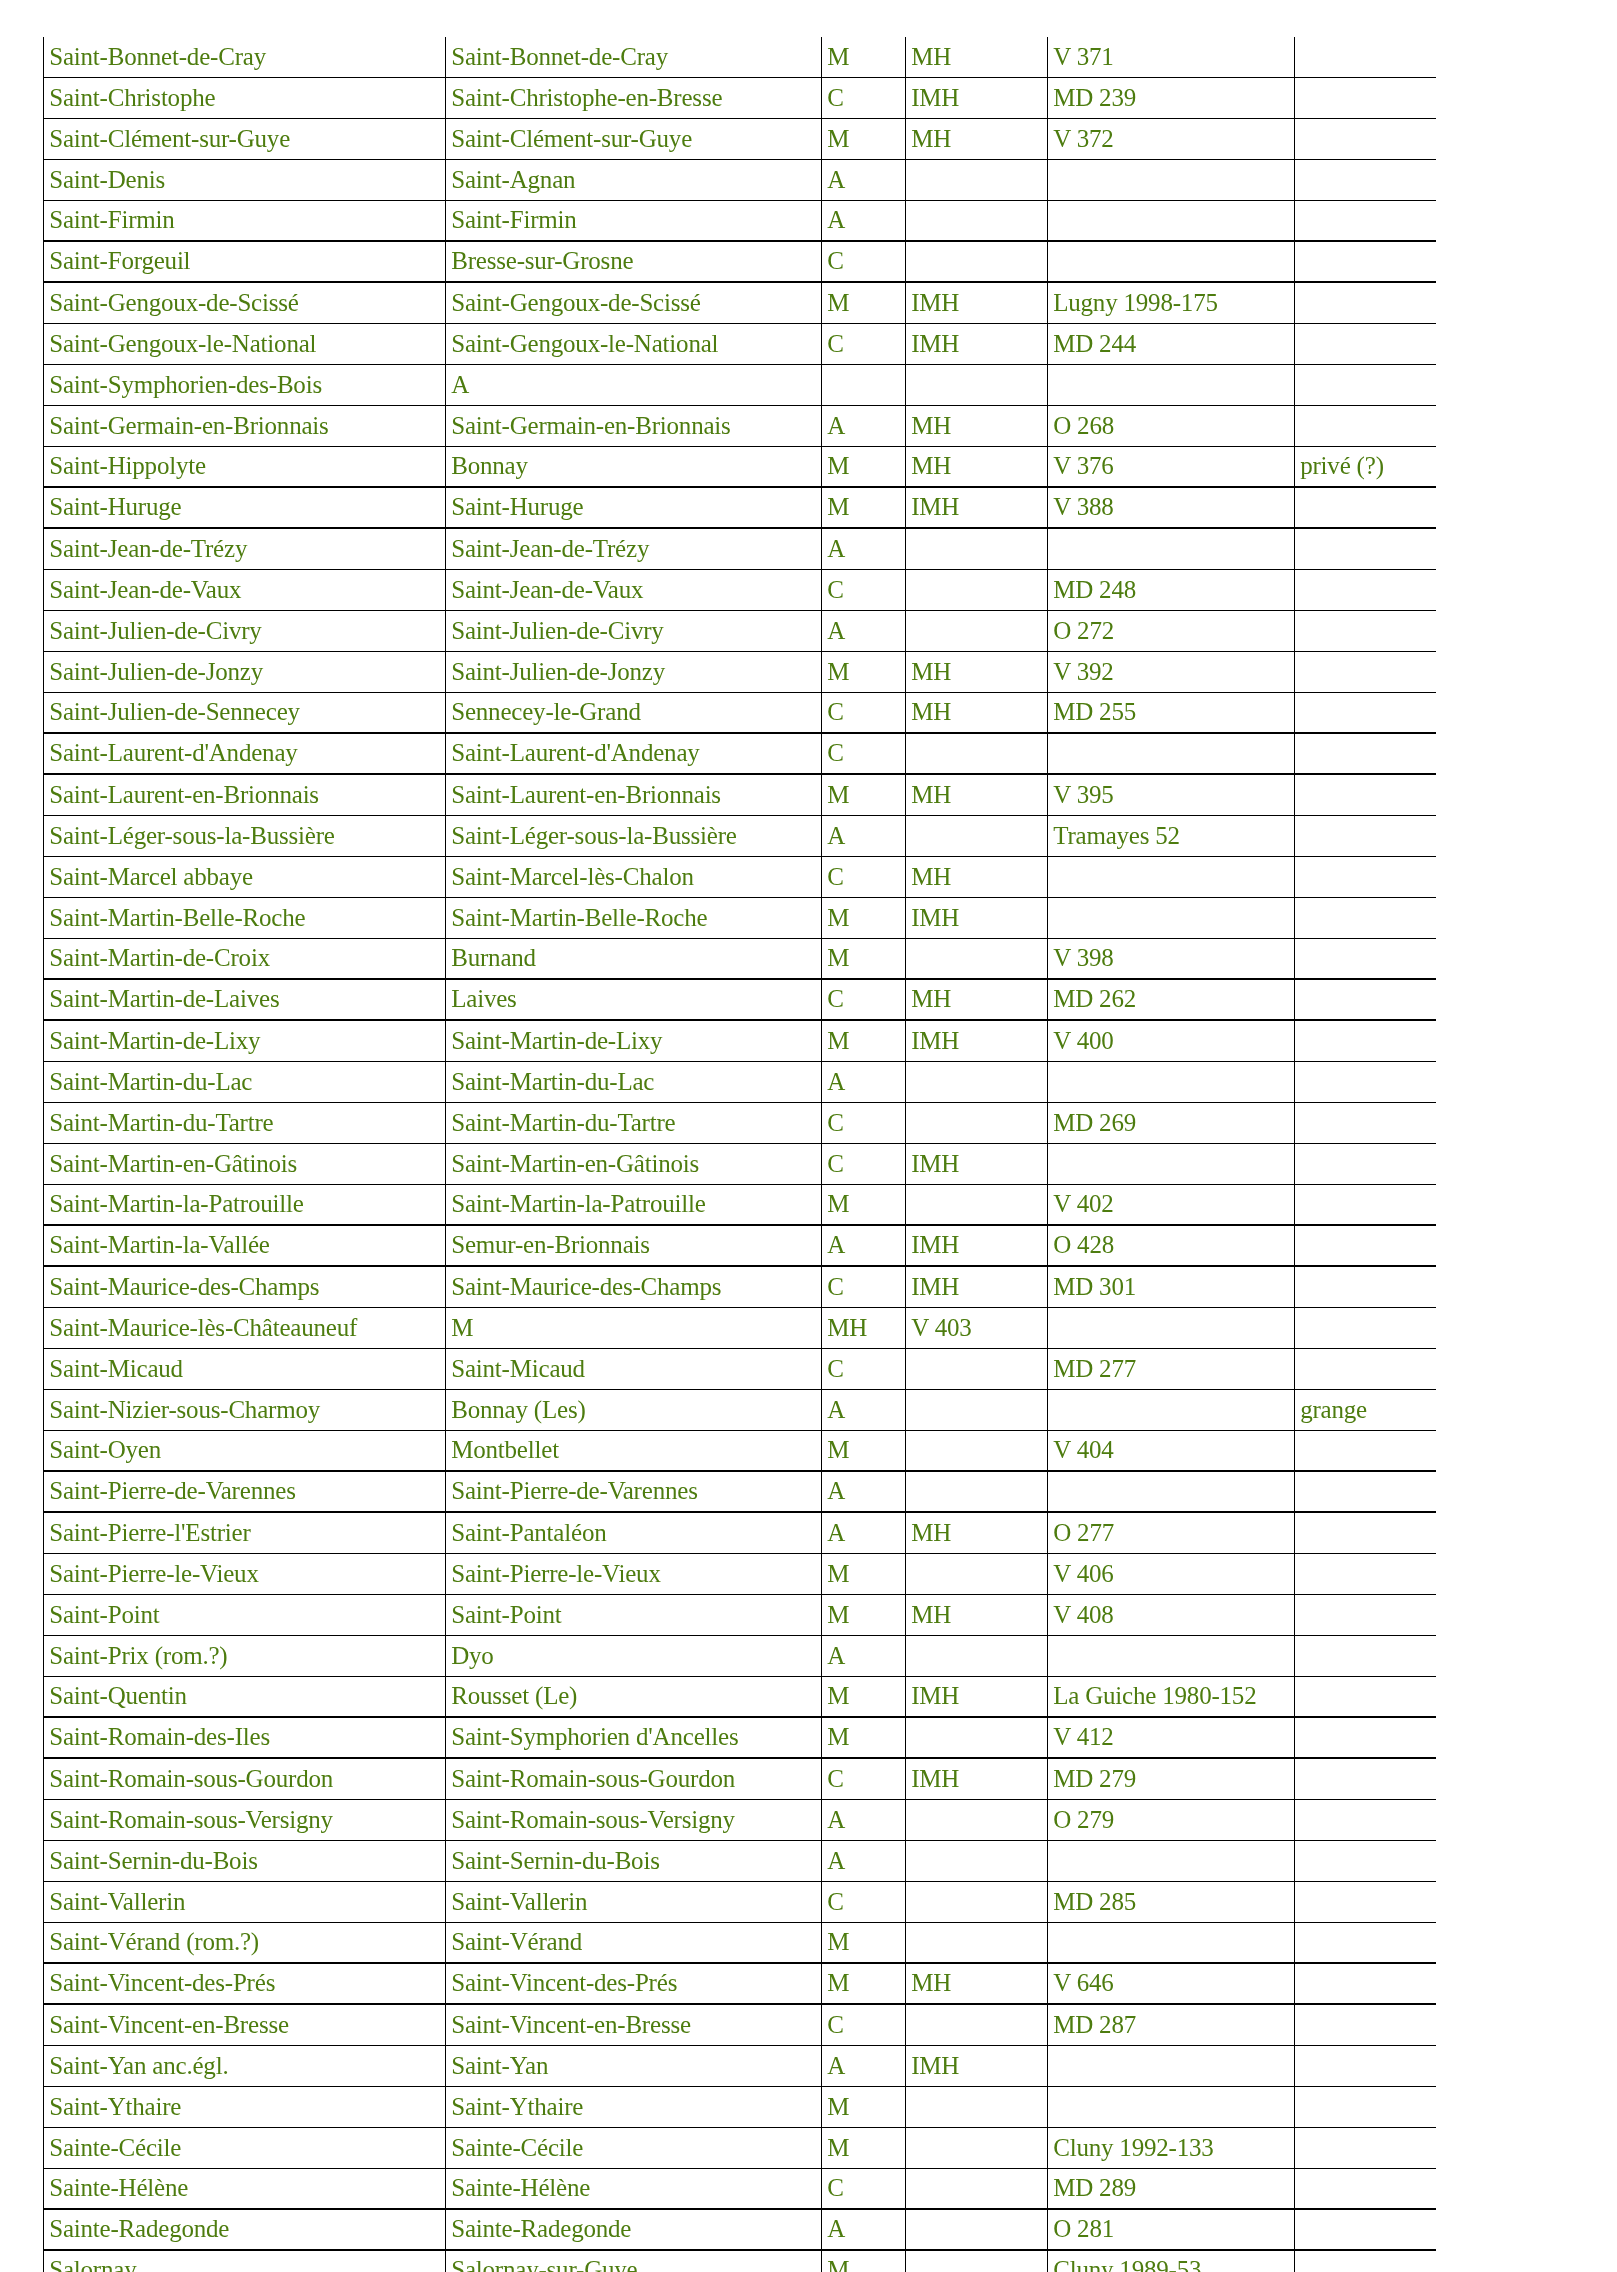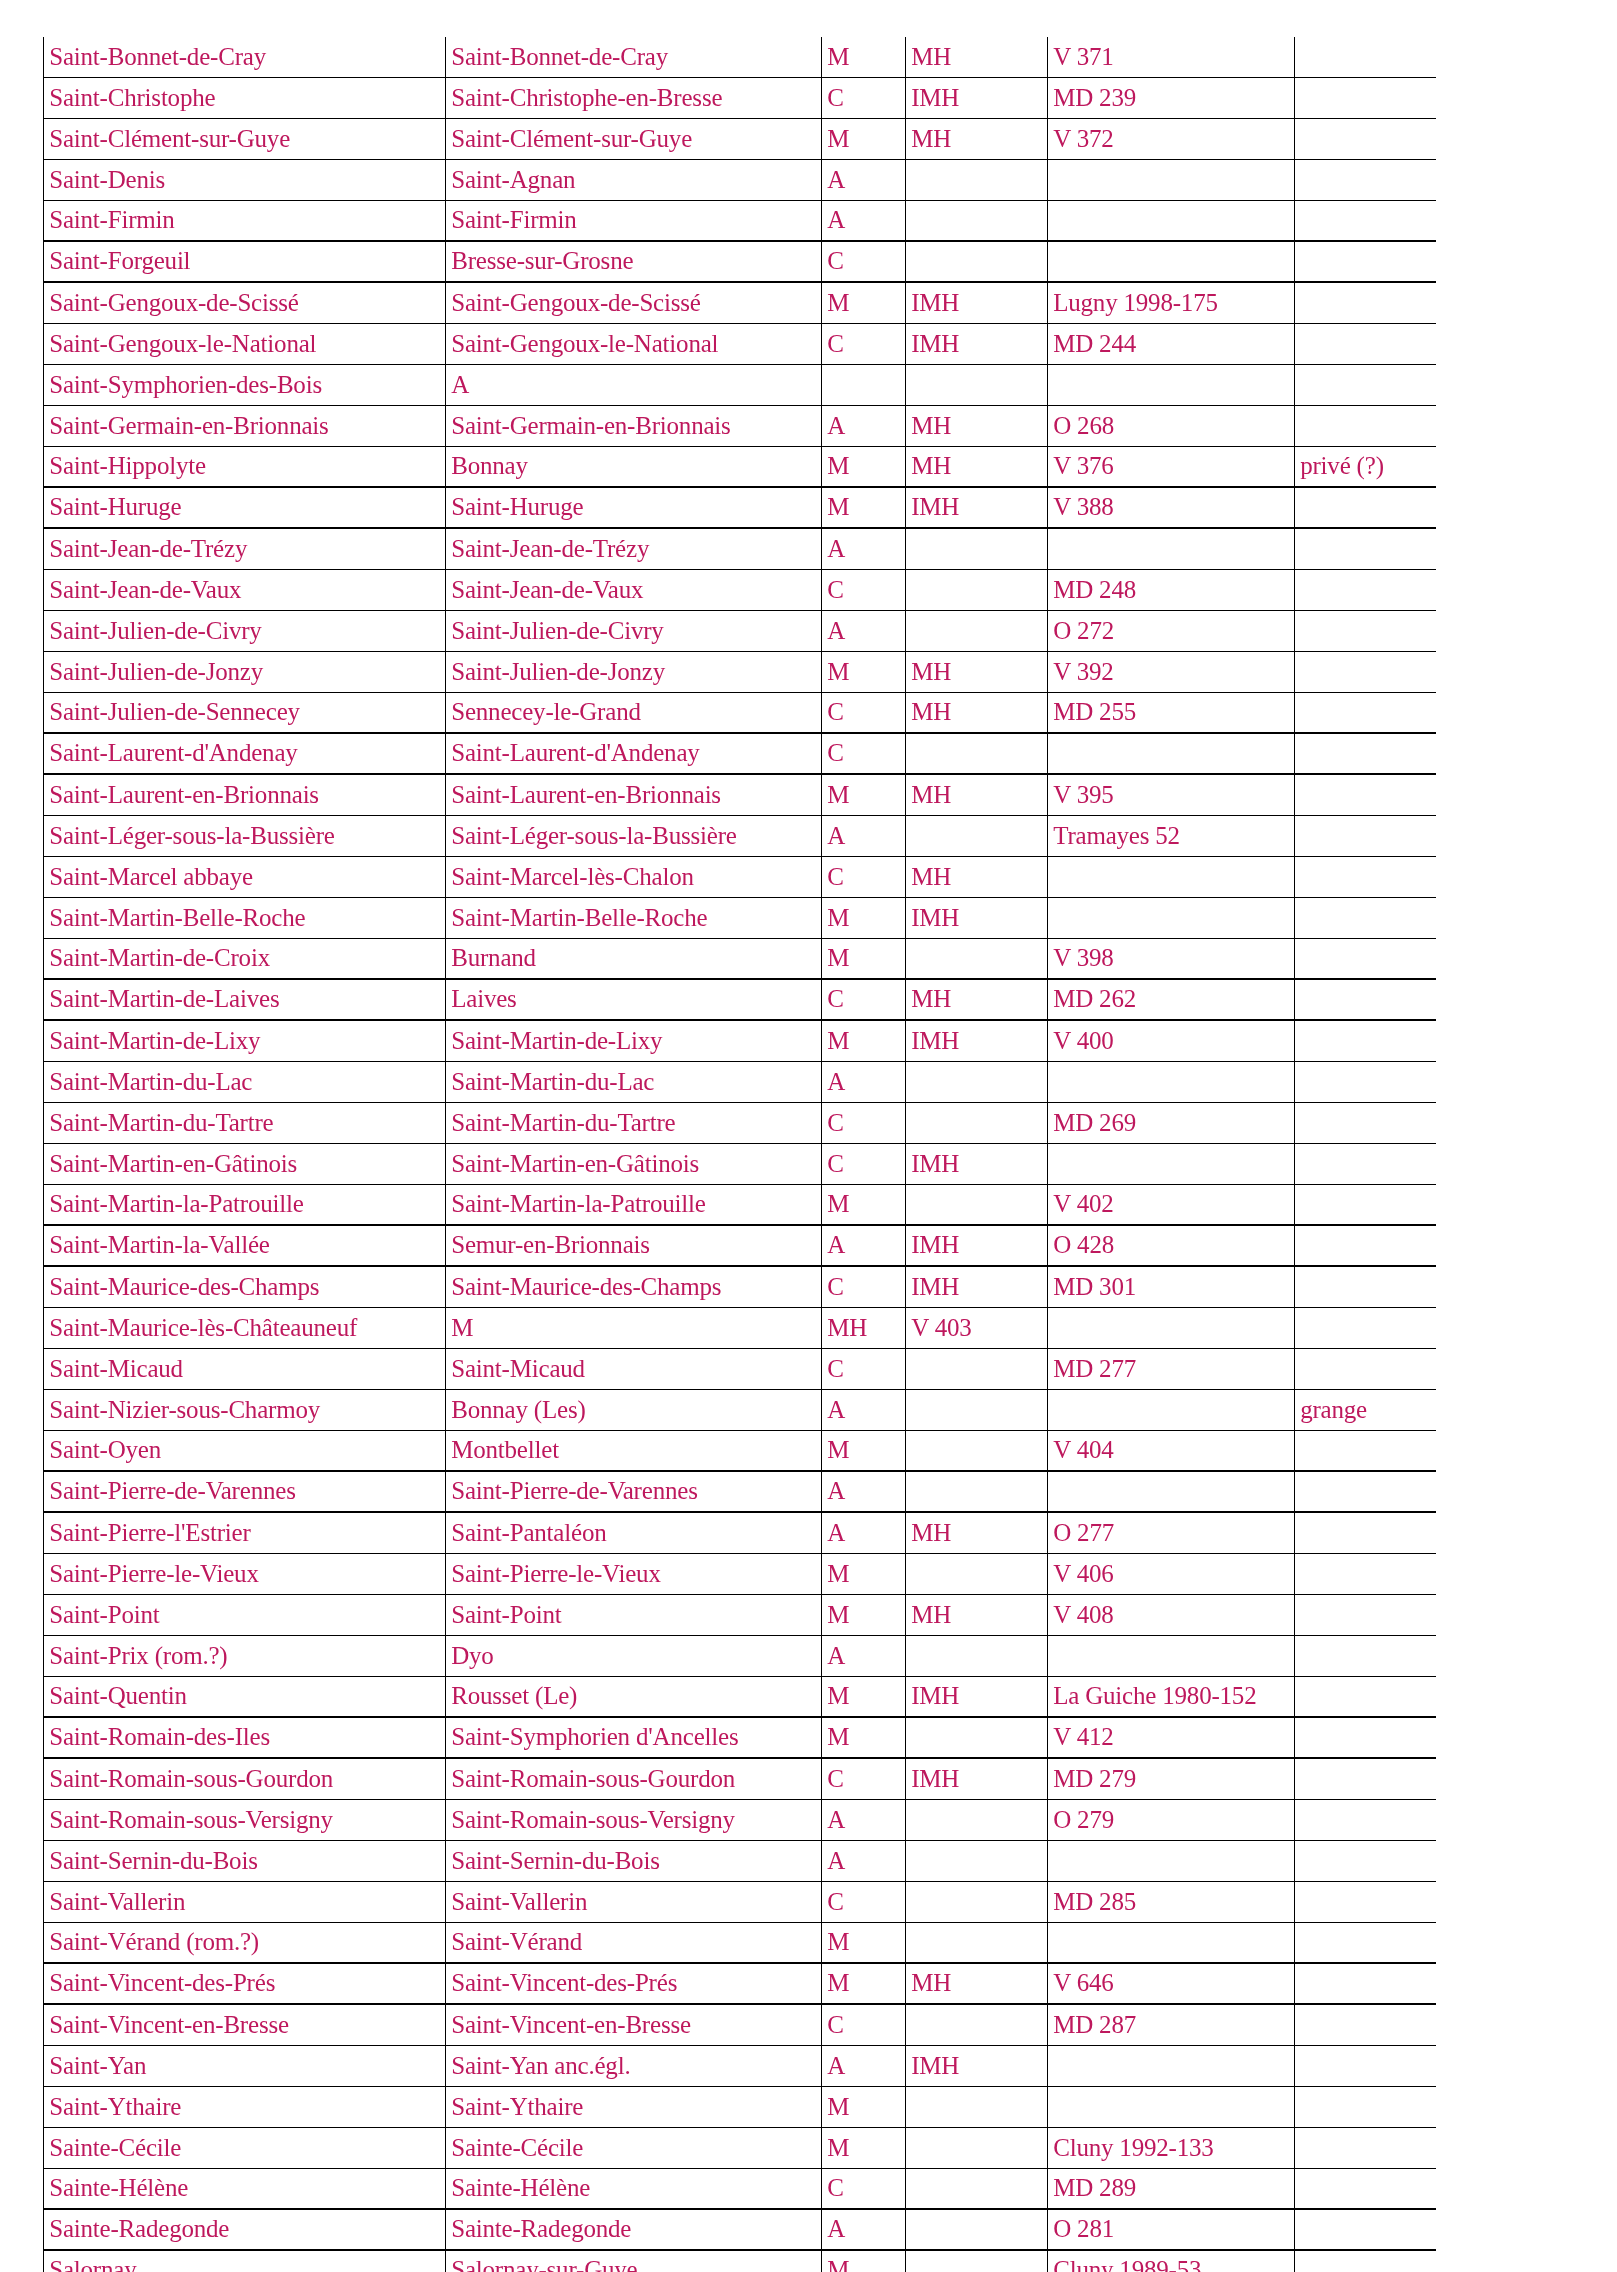--- a/index.html
+++ b/index.html
@@ -1,21 +1,21 @@
 <!DOCTYPE html>
 <html style="font-size:12px"><head>
 <meta charset="utf-8">
 <style>
   html,body{margin:0;padding:0;background:#ffffff;}
   .page{
     position:relative;
     width:1436px;height:2273px;
     background:#ffffff;
     font-family:"Liberation Serif", serif;
-    color:#be185d;
+    color:#4d7c0f;
     overflow:hidden;
   }
   .grid-table{
     position:absolute;
     left:43px;top:37px;
     width:1548px;
   }
   .row{
     display:grid;
     grid-template-columns:403px 376px 84px 142px 247px 178px 118px;
@@ -526,22 +526,22 @@
     <div class="cell">Saint-Vincent-en-Bresse</div>
     <div class="cell">Saint-Vincent-en-Bresse</div>
     <div class="cell">C</div>
     <div class="cell"></div>
     <div class="cell">MD 287</div>
     <div class="cell"></div>
     <div class="cell"></div>
   </div>
 
   <div class="row">
+    <div class="cell">Saint-Yan anc.égl.</div>
     <div class="cell">Saint-Yan</div>
-    <div class="cell">Saint-Yan anc.égl.</div>
     <div class="cell">A</div>
     <div class="cell">IMH</div>
     <div class="cell"></div>
     <div class="cell"></div>
     <div class="cell">??</div>
   </div>
 
   <div class="row">
     <div class="cell">Saint-Ythaire</div>
     <div class="cell">Saint-Ythaire</div>

